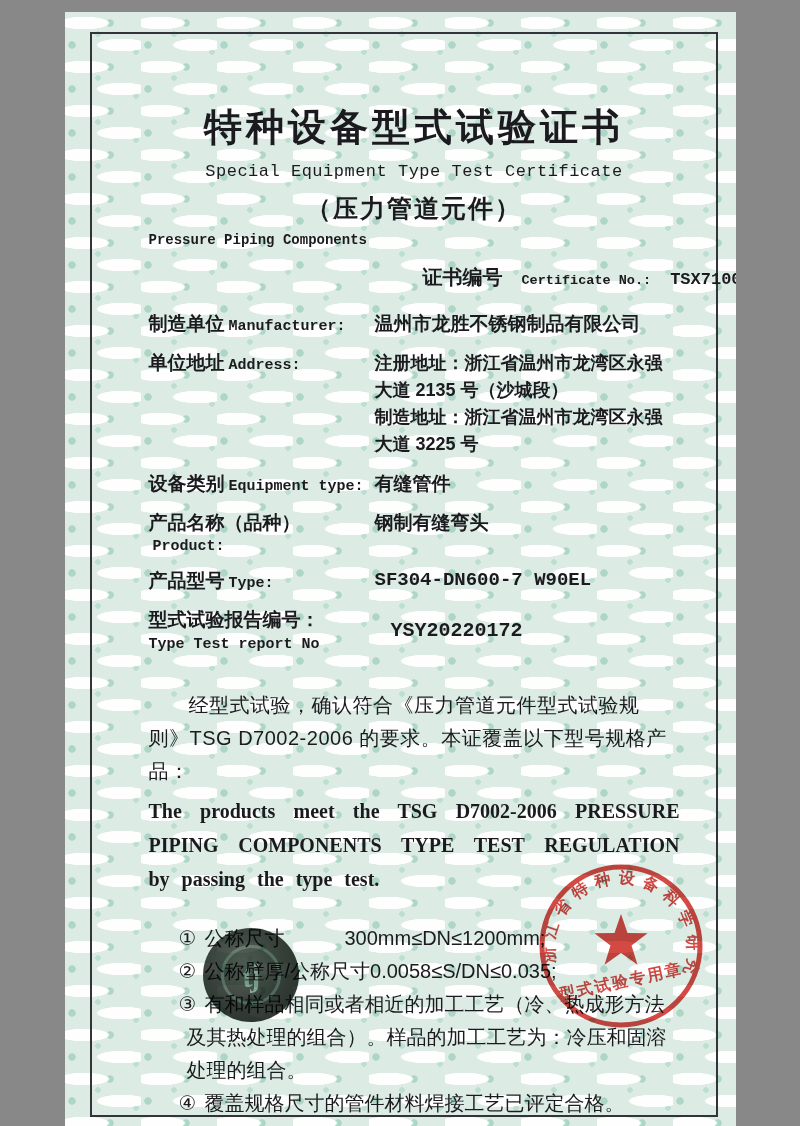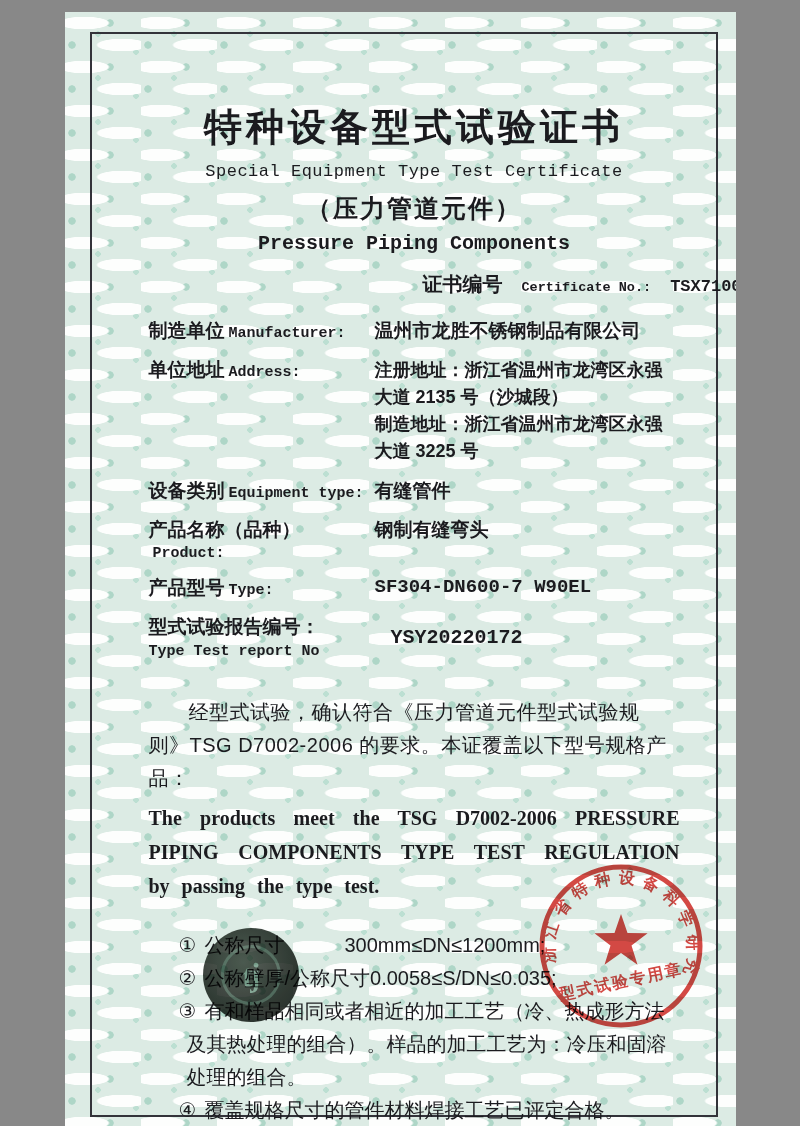--- a/index.html
+++ b/index.html
@@ -23,21 +23,21 @@
   .frame{
     position:absolute;left:25px;top:20px;right:18px;bottom:21px;
     border:2px solid #33333a;
     pointer-events:none;
   }
   .content{position:absolute;inset:0;padding:64px 56px 0 84px;box-sizing:border-box;}
 
   .title-zh{margin:26px 0 0 0;text-align:center;font-size:38px;font-weight:bold;letter-spacing:4px;font-family:"Liberation Serif","DejaVu Serif",serif;}
   .title-en{margin-top:9px;text-align:center;font-family:"Liberation Mono","DejaVu Sans Mono",monospace;font-weight:normal;font-size:17px;letter-spacing:0.5px;}
   .sub-zh{margin-top:11px;text-align:center;font-size:25px;font-weight:bold;letter-spacing:2px;}
-  .sub-en{margin-top:7px;text-align:center;font-family:"Liberation Mono","DejaVu Sans Mono",monospace;font-weight:bold;font-size:20px;}
+  .sub-en{margin-top:7px;font-family:"Liberation Mono","DejaVu Sans Mono",monospace;font-weight:bold;font-size:14px;}
 
   .cert-line{margin-top:16px;padding-left:274px;display:flex;align-items:baseline;gap:19px;white-space:nowrap;}
   .cert-zh{font-size:20px;font-weight:bold;}
   .cert-en{font-family:"Liberation Mono","DejaVu Sans Mono",monospace;font-size:13.5px;font-weight:bold;}
   .cert-val{font-family:"Liberation Mono","DejaVu Sans Mono",monospace;font-size:17px;font-weight:bold;}
 
   .fields{margin-top:20px;}
   .field{display:grid;grid-template-columns:226px 1fr;align-items:start;margin-bottom:13px;}
   .field.center{align-items:center;}
   .f-zh{font-size:19px;font-weight:bold;}

